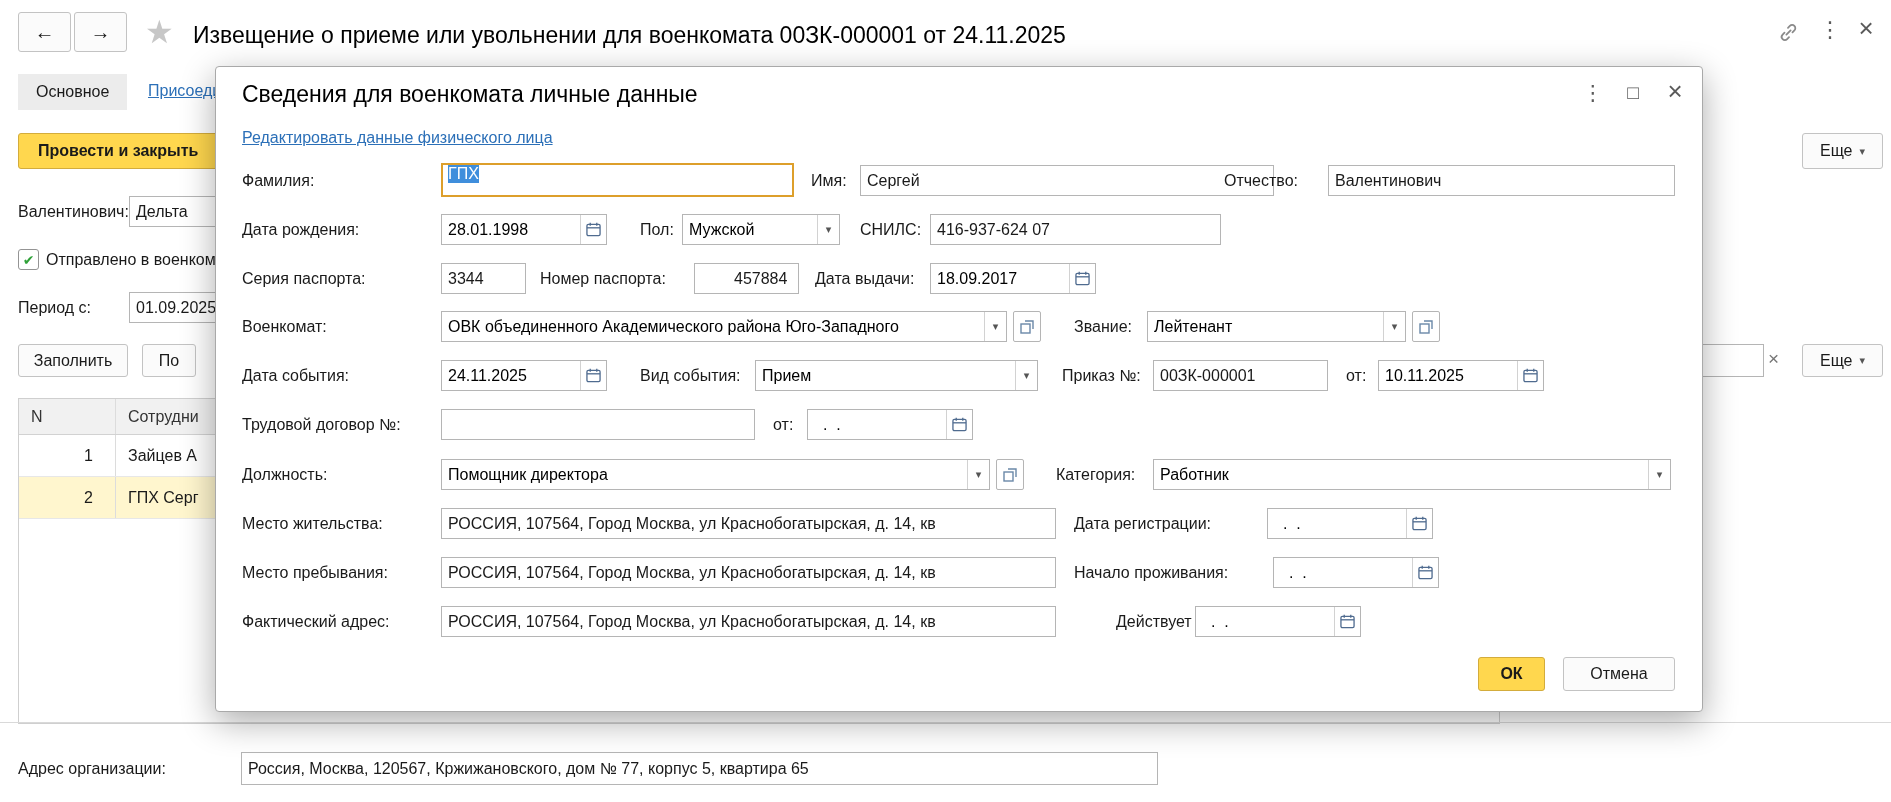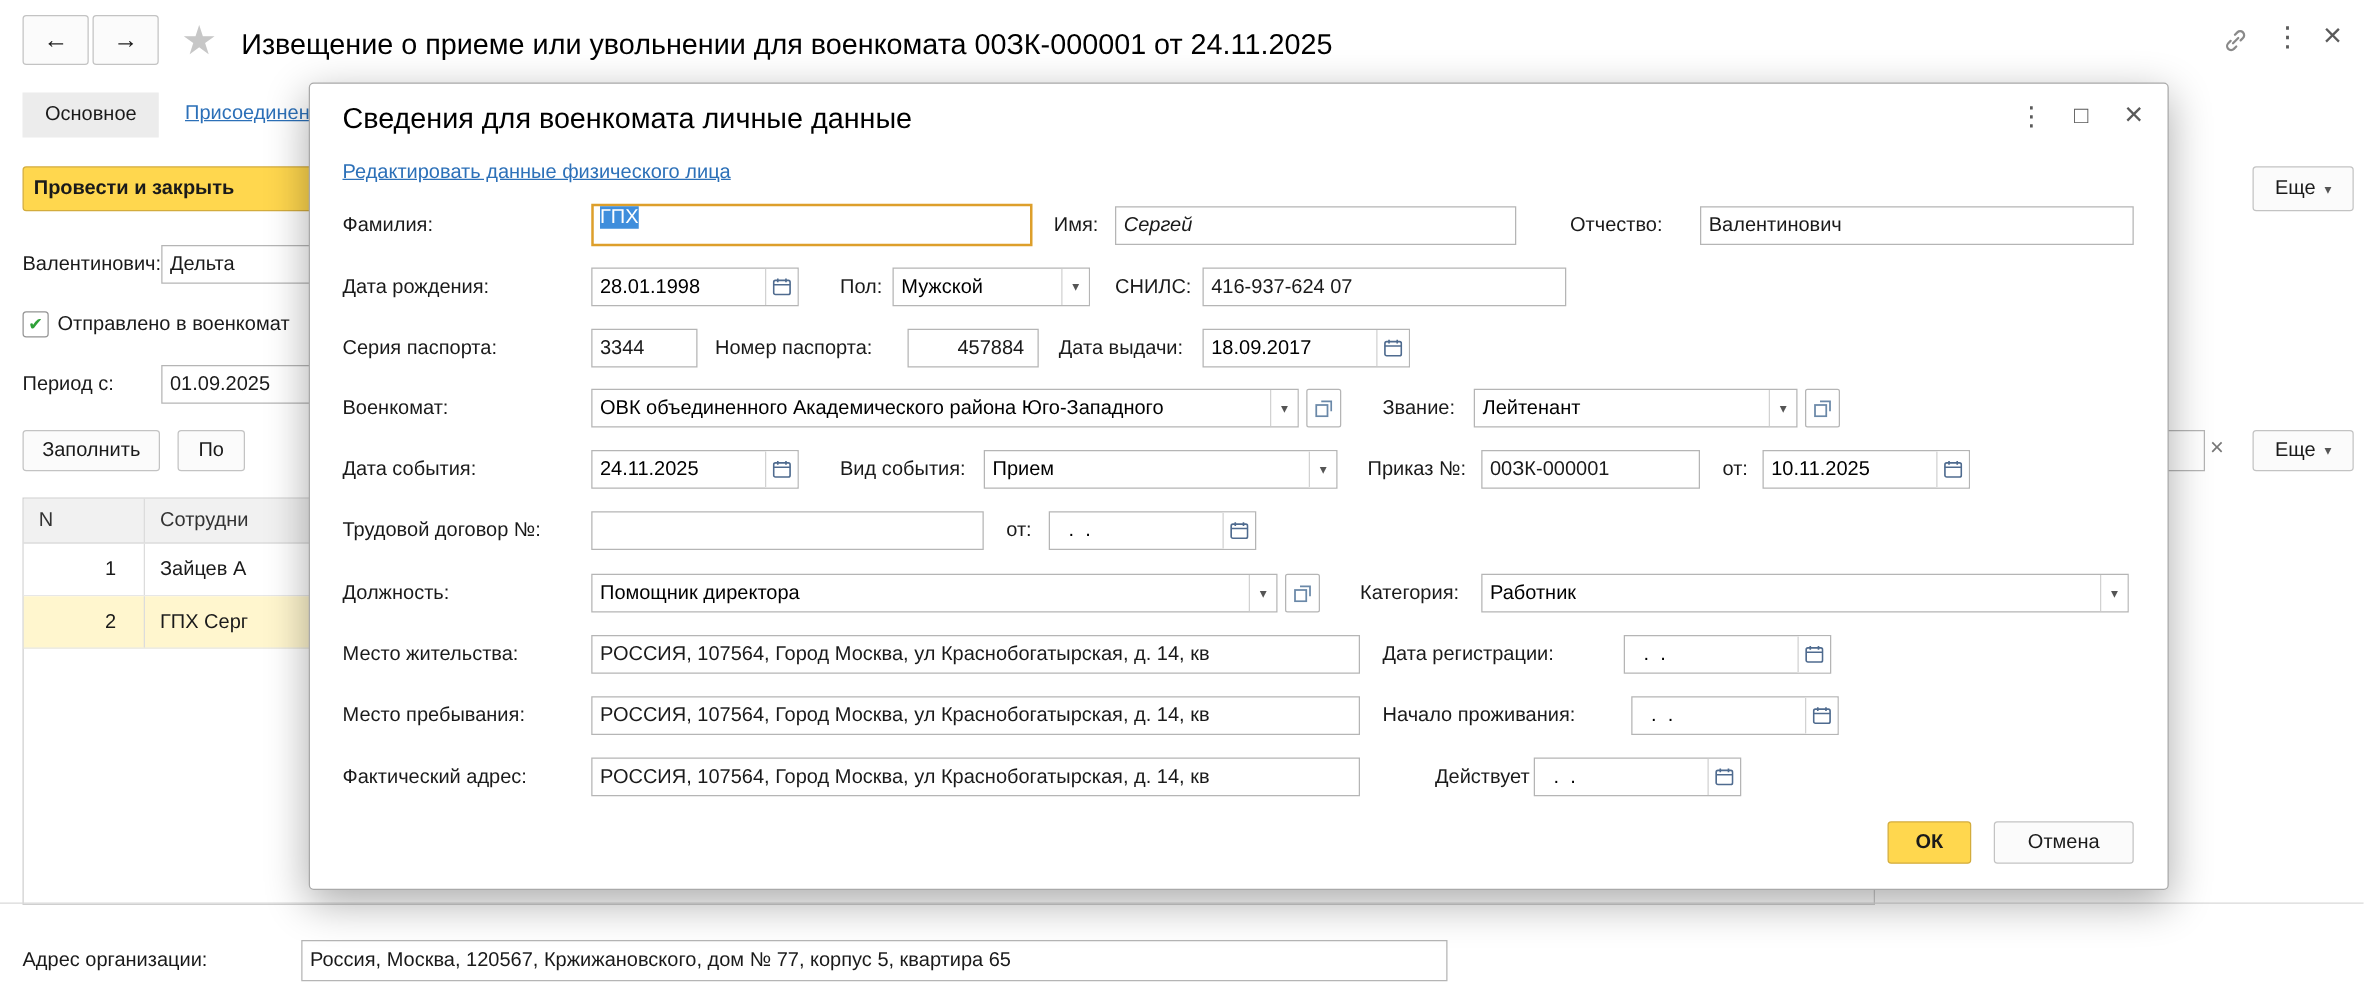--- a/index.html
+++ b/index.html
@@ -20,21 +20,21 @@
   .fieldwrap input { flex:1; min-width:0; border:none; font-family:Liberation Sans, sans-serif; font-size:16px; padding:0 6px; background:transparent; }
   .arrow-btn { width:22px; display:flex; align-items:center; justify-content:center;
                border-left:1px solid #d2d2d2; background:#fff; font-size:11px; color:#555; }
   .cal-btn { width:26px; display:flex; align-items:center; justify-content:center;
              border-left:1px solid #d2d2d2; background:#fff; }
   .open-btn { width:28px; height:31px; display:flex; align-items:center; justify-content:center;
               border:1px solid #b5b5b5; background:#fff; border-radius:2px; }
   .winctl { width:28px; height:28px; display:flex; align-items:center; justify-content:center; color:#5a5a5a; }
   .link { color:#2c70b8; text-decoration:underline; font-size:16px; white-space:nowrap; cursor:pointer; }
   .dialog { position:absolute; left:215px; top:66px; width:1488px; height:646px; background:#fff;
-            border:1px solid #a9a9a9; border-radius:4px; box-shadow:0 10px 34px rgba(0,0,0,.33); z-index:10;margin-left:32px; }
+            border:1px solid #a9a9a9; border-radius:4px; box-shadow:0 10px 34px rgba(0,0,0,.33); z-index:10; }
   .selected-text { background:#3f8edc; color:#fff; }
   .thead { background:#f1f1f1; border-bottom:1px solid #d2d2d2; color:#333; }
   .trow { border-bottom:1px solid #e7e7e7; background:#fff; }
   .trow.hl { background:#fff6ce; }
   .tcell-n { width:97px; border-right:1px solid #dcdcdc; display:flex; align-items:center; justify-content:flex-end; padding-right:22px; }
   .tcell-emp { flex:1; display:flex; align-items:center; padding-left:12px; }
   svg { display:block; }
 </style>
 </head>
 <body>
@@ -56,21 +56,21 @@
       <path d="M9.5 5.5 l1.8-1.8 a3 3 0 0 1 4.3 4.3 l-1.8 1.8" fill="none" stroke="#8a8a8a" stroke-width="1.7" stroke-linecap="round"></path>
       <path d="M10.5 14.5 l-1.8 1.8 a3 3 0 0 1 -4.3-4.3 l1.8-1.8" fill="none" stroke="#8a8a8a" stroke-width="1.7" stroke-linecap="round"></path>
     </svg>
   </div>
   <div class="abs winctl" style="left:1816px;top:16px;font-size:22px">⋮</div>
   <div class="abs winctl" style="left:1852px;top:14px;font-size:26px">×</div>
 
   <div class="abs" style="left:18px;top:74px;height:36px;background:#ececec;border-radius:0;display:flex;align-items:center;padding:0 18px;font-size:16px">Основное</div>
   <div class="abs link" style="left:148px;top:82px">Присоединенные файлы</div>
 
-  <div class="abs btn btn-accent" style="left:18px;top:133px;width:240px;height:36px;justify-content:flex-start;padding-left:8px">Провести и закрыть</div>
+  <div class="abs btn btn-accent" style="left:18px;top:133px;width:240px;height:36px;justify-content:flex-start;padding-left:19px">Провести и закрыть</div>
   <div class="abs btn" style="left:1802px;top:133px;width:81px;height:36px">
     <span>Еще</span>
     <span class="chev">▾</span>
   </div>
 
   <div class="abs lbl" style="left:18px;top:203px">Валентинович:</div>
   <input class="abs inp" style="left: 129px; top: 196px; width: 170px; height: 31px;" value="Дельта">
 
   <div class="abs" style="left:18px;top:249px;width:21px;height:21px;border:1px solid #949494;border-radius:3px;background:#fff;display:flex;align-items:center;justify-content:center">
     <span style="color:#2fa138;font-size:14px;font-weight:bold">✔</span>
@@ -117,21 +117,21 @@
     <div class="abs winctl" style="left:1403px;top:12px;font-size:19px">□</div>
     <div class="abs winctl" style="left:1445px;top:10px;font-size:26px">×</div>
 
     <div class="abs link" style="left:26px;top:62px">Редактировать данные физического лица</div>
 
     <div class="abs lbl" style="left:26px;top:105px">Фамилия:</div>
     <div class="abs" style="left:225px;top:96px;width:353px;height:34px;border:2px solid #dd9f2b;background:#fff;display:flex;align-items:flex-start;padding:0 5px;font-size:16px">
       <span class="selected-text">ГПХ</span>
     </div>
     <div class="abs lbl" style="left:595px;top:105px">Имя:</div>
-    <input class="abs inp" style="left: 644px; top: 98px; width: 321px; height: 31px; font-style: italic;" value="Сергей">
+    <input class="abs inp" style="left: 644px; top: 98px; width: 414px; height: 31px;" value="Сергей">
     <div class="abs lbl" style="left:1008px;top:105px">Отчество:</div>
     <input class="abs inp" style="left: 1112px; top: 98px; width: 347px; height: 31px;" value="Валентинович">
 
     <div class="abs lbl" style="left:26px;top:154px">Дата рождения:</div>
     <div class="abs fieldwrap" style="left:225px;top:147px;width:166px">
       <input value="28.01.1998" style="">
       <span class="cal-btn">
         <svg width="15" height="15" viewBox="0 0 16 16">
             <rect x="1" y="2.5" width="14" height="12" rx="1.5" fill="none" stroke="#4f6b8f" stroke-width="1.4"></rect>
             <line x1="1" y1="6.2" x2="15" y2="6.2" stroke="#4f6b8f" stroke-width="1.4"></line>

